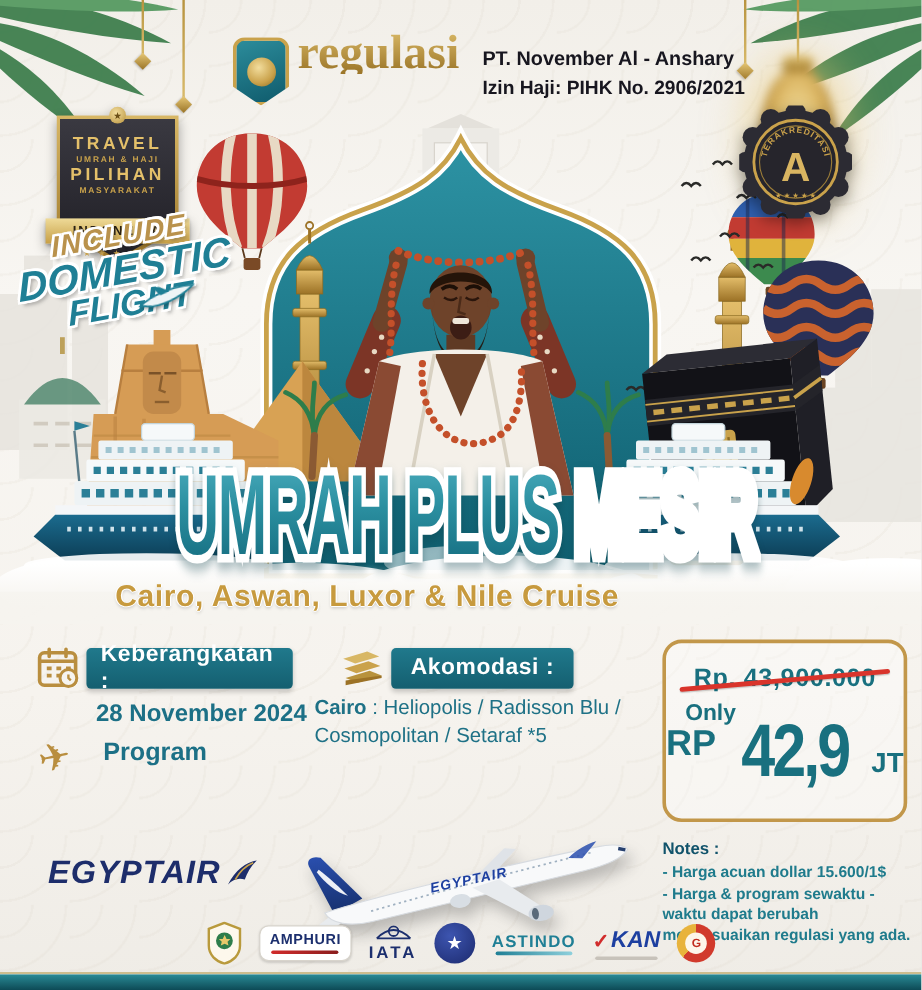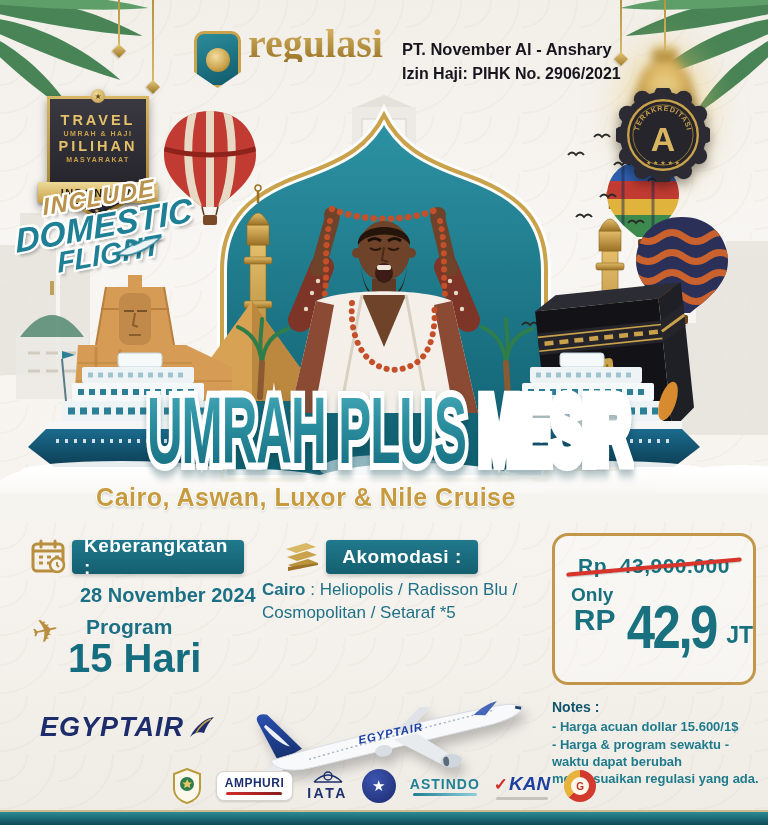--- a/index.html
+++ b/index.html
@@ -114,21 +114,21 @@
   .plane-illus { position:absolute; left:248px; top:684px; width:292px; height:96px;
     filter:drop-shadow(4px 8px 6px rgba(80,80,80,.35)); }
 
   .price-box { position:absolute; left:552px; top:533px; width:204px; height:152px;
     border:3px solid #c2974a; border-radius:16px; background:rgba(255,255,255,.35); z-index:5; }
   .price-orig { position:relative; margin:18px auto 0; width:fit-content;
     font-size:21px; font-weight:800; color:#19707f; letter-spacing:.5px; }
   .strike { position:absolute; left:-8%; top:46%; width:116%; height:4px; background:#d9342b;
     border-radius:2px; transform:rotate(-5deg); box-shadow:0 1px 1px rgba(0,0,0,.2); }
   .price-only { margin:6px 0 0 16px; font-size:19px; font-weight:600; color:#19707f; }
-  .price-row { display:flex; justify-content:flex-end; align-items:flex-end; margin-top:-8px; color:#19707f; }
+  .price-row { display:flex; justify-content:space-between; align-items:flex-end; margin-top:-8px; color:#19707f; }
   .pr-cur { font-size:30px; font-weight:800; margin:0 2px 20px 0; }
   .pr-amt { font-size:62px; font-weight:800; letter-spacing:-3px; transform:scaleX(.82);
     transform-origin:bottom; line-height:.95; }
   .pr-unit { font-size:23px; font-weight:800; margin:0 0 8px 0; }
   .notes { position:absolute; left:552px; top:698px; width:208px; line-height:1.32; }
   .notes .nl { font-size:14px; font-weight:800; color:#11536b; margin-bottom:2px; }
   .notes .nt { font-size:13px; font-weight:600; color:#1f7b8c; }
 
   
   .foot-logos { position:absolute; left:0; top:768px; width:768px; display:flex;
@@ -525,21 +525,20 @@
     <path d="M11,4 v6 M25,4 v6" stroke="#b98e3f" stroke-width="3" stroke-linecap="round"></path>
     <path d="M9,20 h4 M17,20 h4 M25,20 h4 M9,26 h4 M17,26 h4" stroke="#b98e3f" stroke-width="3"></path>
     <circle cx="27" cy="28" r="7" fill="#f6f4ef" stroke="#b98e3f" stroke-width="2.5"></circle>
     <path d="M27,25 v3 l2,2" stroke="#b98e3f" stroke-width="2" fill="none"></path>
   </svg>
   <div class="banner" style="left:72px; top:540px; width:172px;">Keberangkatan :</div>
   <div class="date-txt teal-big">28 November 2024</div>
 
   <div class="plane-glyph">✈</div>
   <div class="program-lbl">Program</div>
-  <div class="program-dur">15 Hari</div>
 
   <div class="egy-logo">
     <span class="egy-txt">EGYPTAIR</span>
     <svg width="28" height="26" viewBox="0 0 28 26">
       <path d="M2,22 C8,10 18,3 26,2 C21,7 18,12 16,18 C11,16 6,18 2,22 Z" fill="#1d2d6b"></path>
       <path d="M8,18 C12,11 18,6 23,4" stroke="#c9a24b" stroke-width="1.4" fill="none"></path>
     </svg>
   </div>
 
   <svg class="abs" style="left:282px; top:537px; width:38px; height:38px;" viewBox="0 0 38 38">

